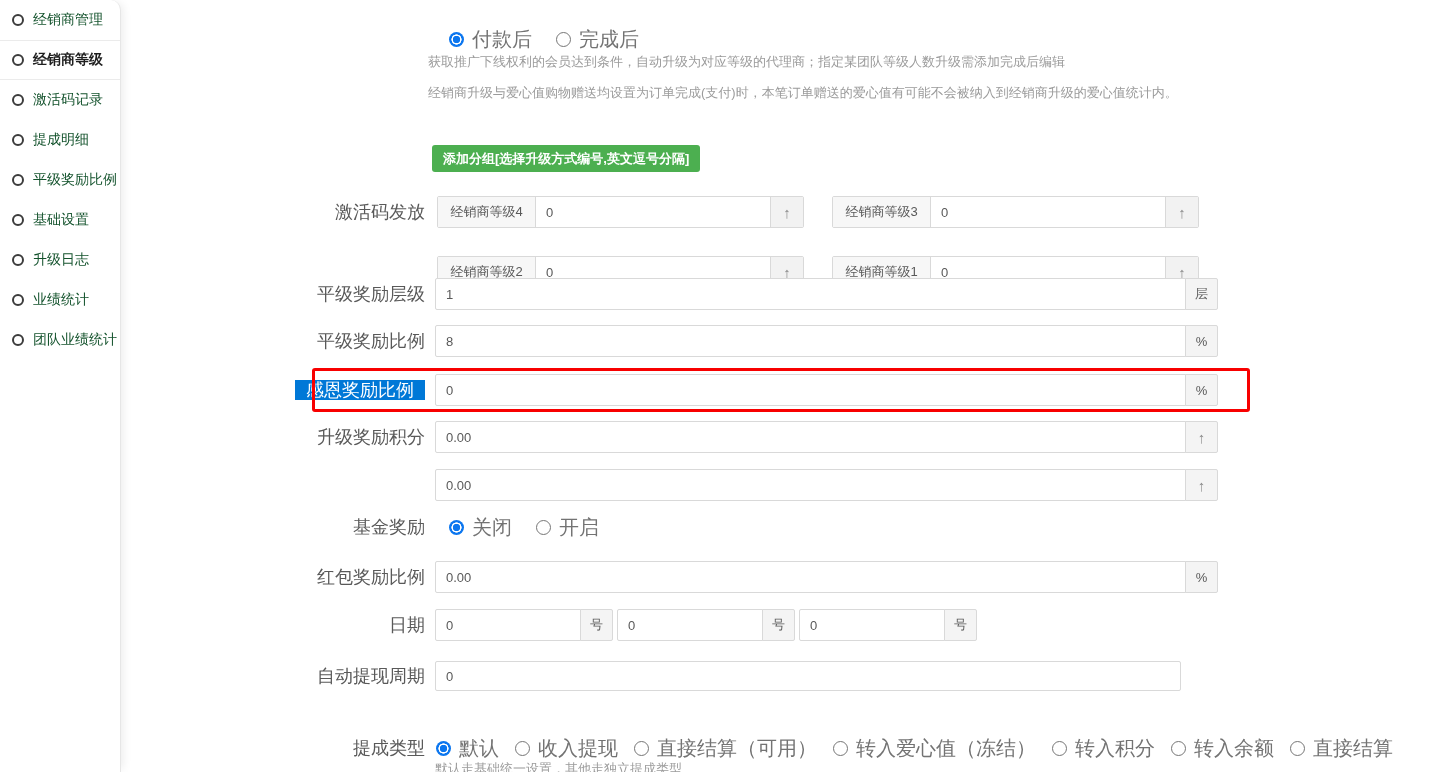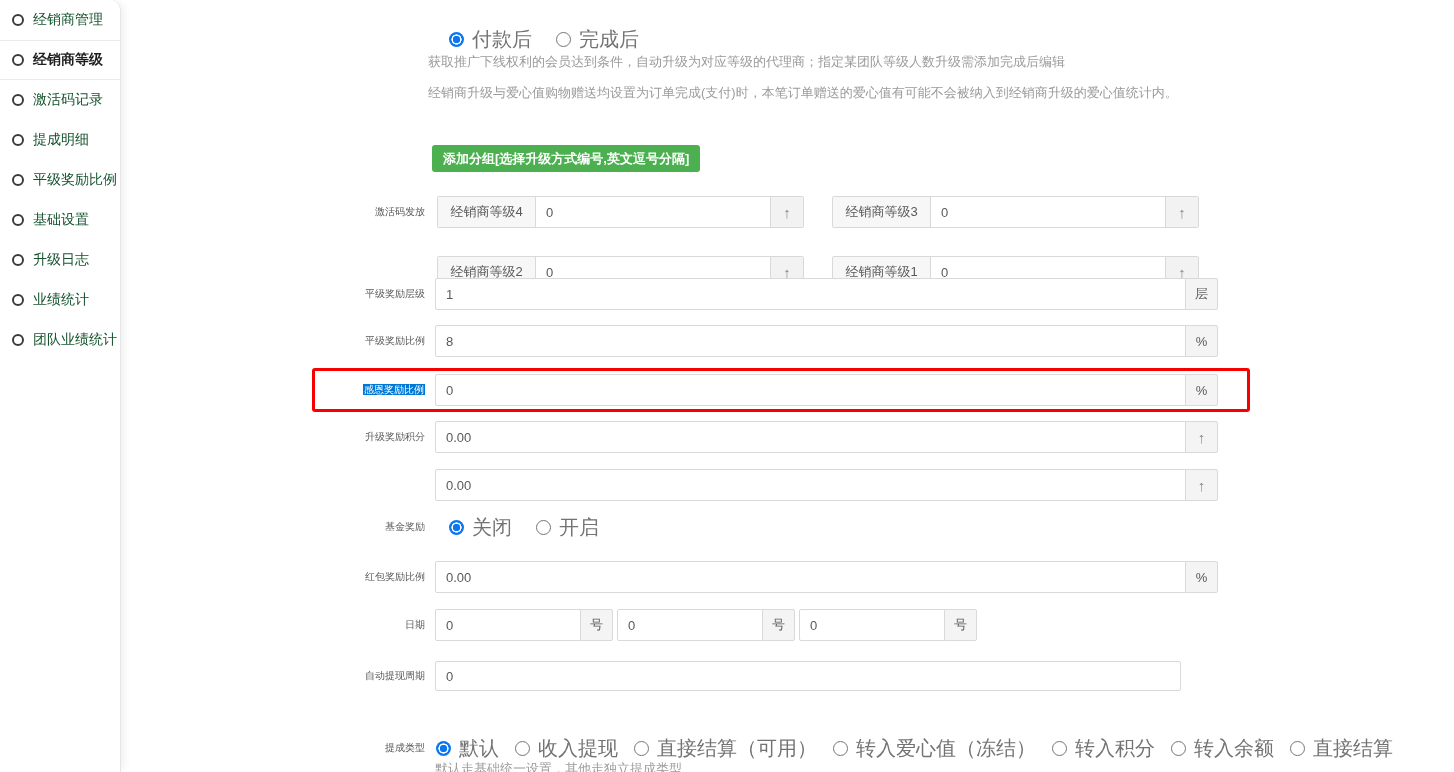--- a/index.html
+++ b/index.html
@@ -28,21 +28,21 @@
   }
   .side-item.active {
     color:#1f1f1f; font-weight:bold;
     border-top:1px solid #ebebeb; border-bottom:1px solid #ebebeb;align-items:center;
   }
 
   
   .frow { position:absolute; left:0; width:1454px; height:32px; }
   .flabel {
     position:absolute; left:0; top:0; width:425px; text-align:right;
-    line-height:32px; font-size:10px; color:#595959; white-space:nowrap;
+    line-height:32px; font-size:18px; color:#595959; white-space:nowrap;
   }
   .help { position:absolute; font-size:13px; color:#9b9b9b; white-space:nowrap; }
 
   .green-btn {
     position:absolute; left:432px; top:145px; height:27px;
     background:#4caf50; color:#fff; border:none; border-radius:3px;
     padding:0 11px; font-size:13px; font-weight:bold; cursor:pointer;
     white-space:nowrap;
   }
 
@@ -91,21 +91,21 @@
   .rd {
     width:15px; height:15px; border-radius:50%; box-sizing:border-box;
     border:1px solid #767676; background:#fff; flex:none;
   }
   .rd.on {
     border:none;
     background:radial-gradient(circle closest-side,#0b76ef 0 46%,#fff 53% 65%,#0b76ef 71% 100%);
   }
 
   
-  .sel-label { background:#0078d7; color:#fff; padding:0 1px; }
+  .sel-label { background:#0078d7; color:#fff; padding:0 11px; }
 
   
   .red-box {
     position:absolute; left:312px; top:368px; width:938px; height:44px;
     box-sizing:border-box; border:3px solid #f80000; border-radius:3px;
     pointer-events:none; z-index:9;
   }
 
   .ainput {
     position:absolute; left:435px; top:0; width:746px; height:30px;

